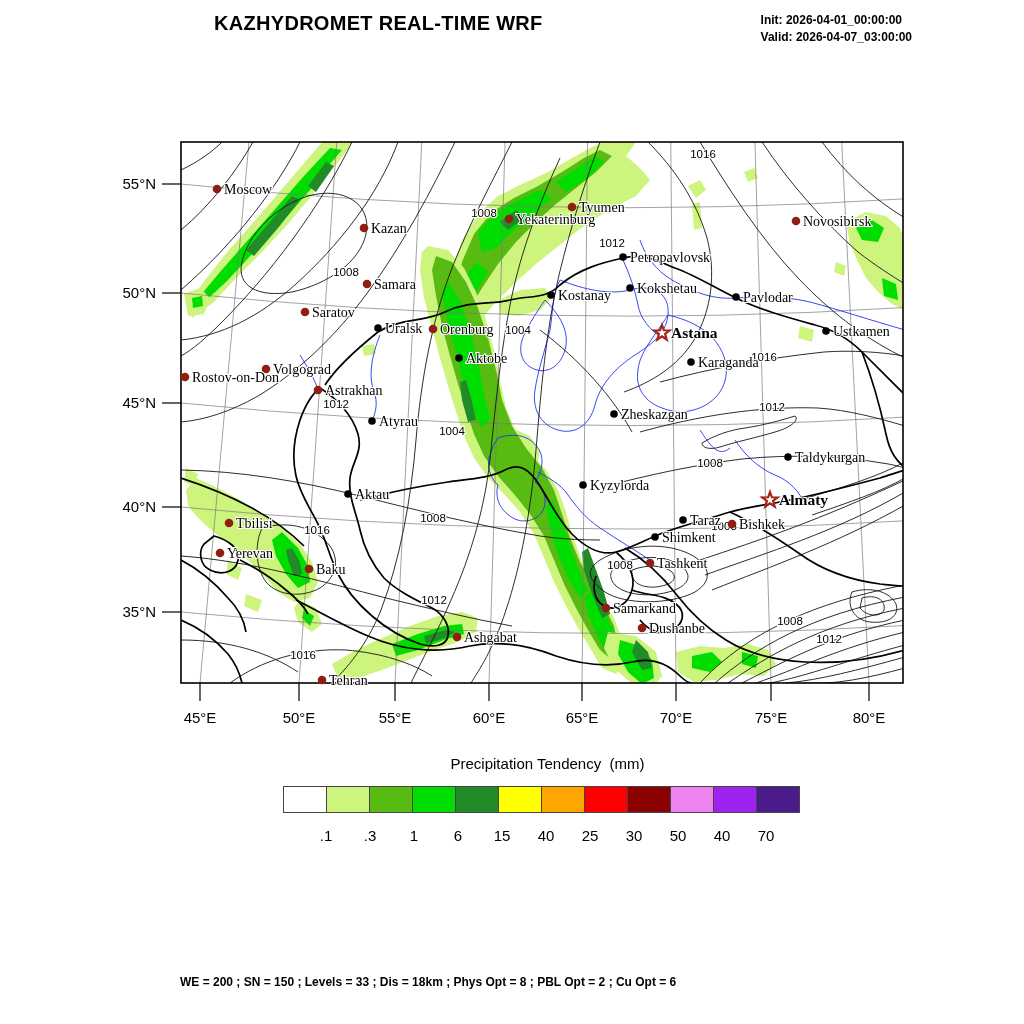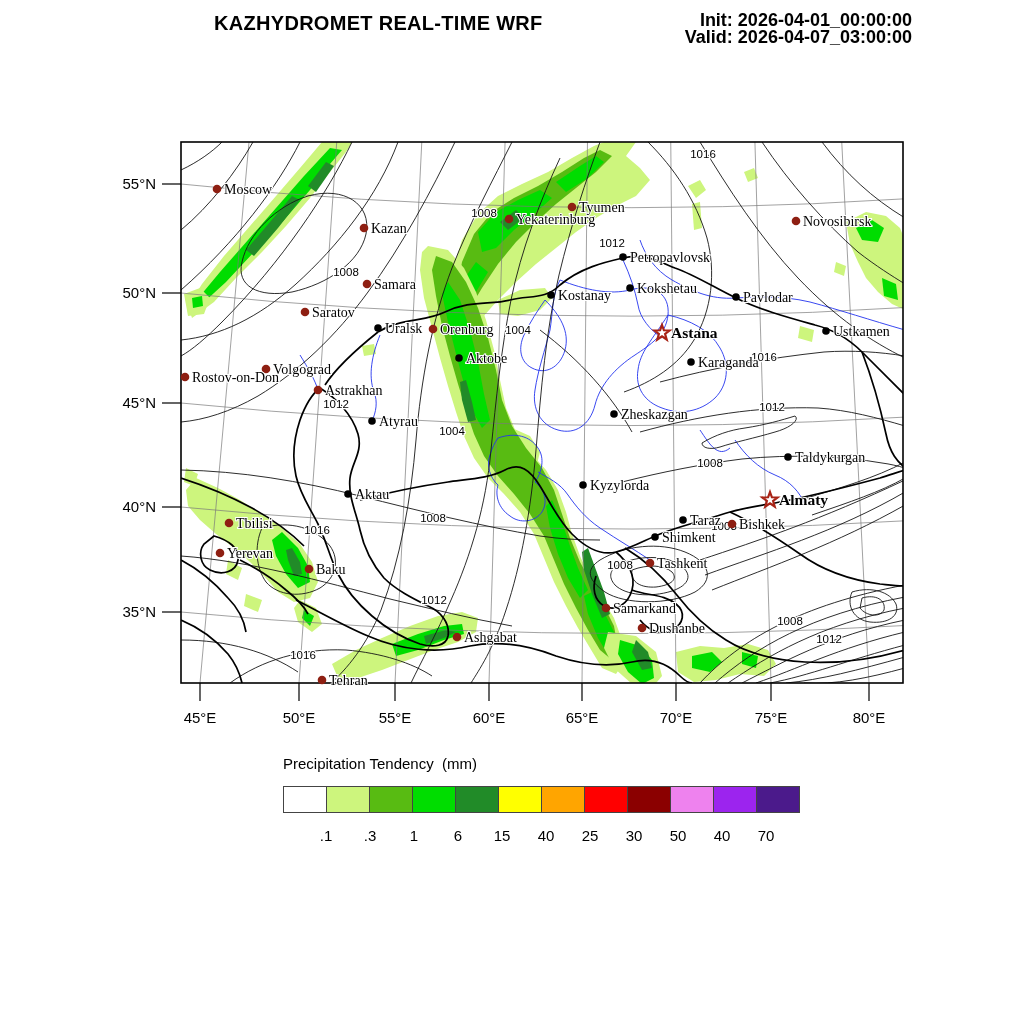--- a/index.html
+++ b/index.html
@@ -1,23 +1,23 @@
 <!DOCTYPE html>
 <html><head>
 <meta charset="utf-8">
 <style>
   html,body{margin:0;padding:0;background:#fff;}
   body{width:1024px;height:1024px;position:relative;font-family:"Liberation Sans",sans-serif;color:#000;overflow:hidden;}
   .abs{position:absolute;}
   .pre{white-space:pre;}
   #title{left:178px;top:12px;font-size:20px;font-weight:bold;letter-spacing:.3px;margin-left:36px;}
-  #initvalid{right:112px;top:12px;text-align:right;font-size:18px;font-weight:bold;line-height:17px;}
+  #initvalid{right:112px;top:12px;font-size:12px;font-weight:bold;line-height:17px;}
   #subtitle{left:183px;top:92px;font-size:12.5px;line-height:16.5px;}
   #map-wrap{left:0;top:0;width:1024px;height:1024px;}
-  #legend-title{left:283px;top:755px;width:529px;text-align:left;font-size:15px;}
+  #legend-title{left:283px;top:755px;width:529px;text-align:center;font-size:15px;}
   #colorbar{left:283px;top:786px;height:27px;display:flex;}
   #colorbar .cell{width:44px;height:27px;border:1px solid #444;margin-left:-1px;box-sizing:border-box;}
   #colorbar .cell:first-child{margin-left:0;}
   #cb-labels{left:283px;top:827px;width:529px;height:20px;font-size:15px;}
   #cb-labels span{position:absolute;transform:translateX(-50%);top:0;}
   #footer{left:180px;top:974px;font-size:12px;font-weight:bold;line-height:16px;}
   svg text{font-family:"Liberation Sans",sans-serif;}
   text.city{font-family:"Liberation Serif",serif;font-size:14px;paint-order:stroke;stroke:#ffffff;stroke-width:2px;}
   text.capital{font-family:"Liberation Serif",serif;font-size:15.5px;font-weight:bold;paint-order:stroke;stroke:#ffffff;stroke-width:2px;}
   text.plabel{font-size:11.5px;paint-order:stroke;stroke:#ffffff;stroke-width:2.4px;}
@@ -348,13 +348,14 @@
     <span style="left: 219px;">15</span>
     <span style="left: 263px;">40</span>
     <span style="left: 307px;">25</span>
     <span style="left: 351px;">30</span>
     <span style="left: 395px;">50</span>
     <span style="left: 439px;">40</span>
     <span style="left: 483px;">70</span>
   </div>
 
 <div class="abs" id="footer">
+  <div>WE = 200 ; SN = 150 ; Levels = 33 ; Dis = 18km ; Phys Opt = 8 ; PBL Opt = 2 ; Cu Opt = 6</div>
 </div>
 
 </body></html>

